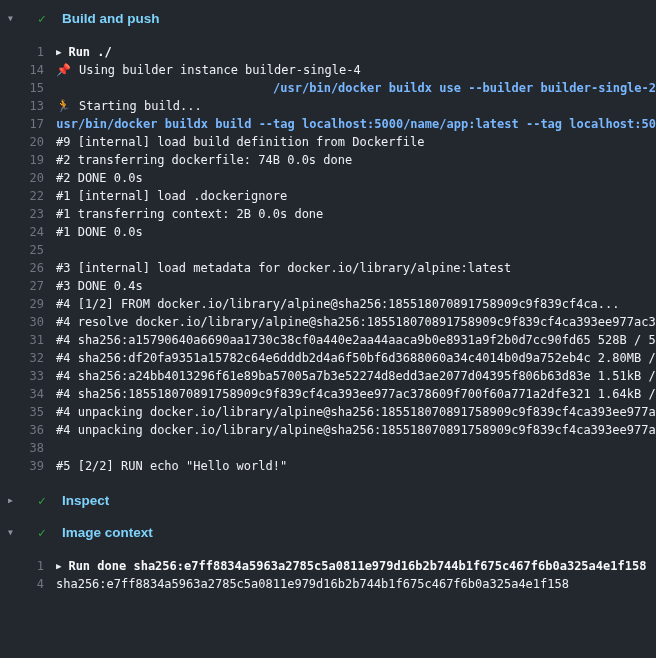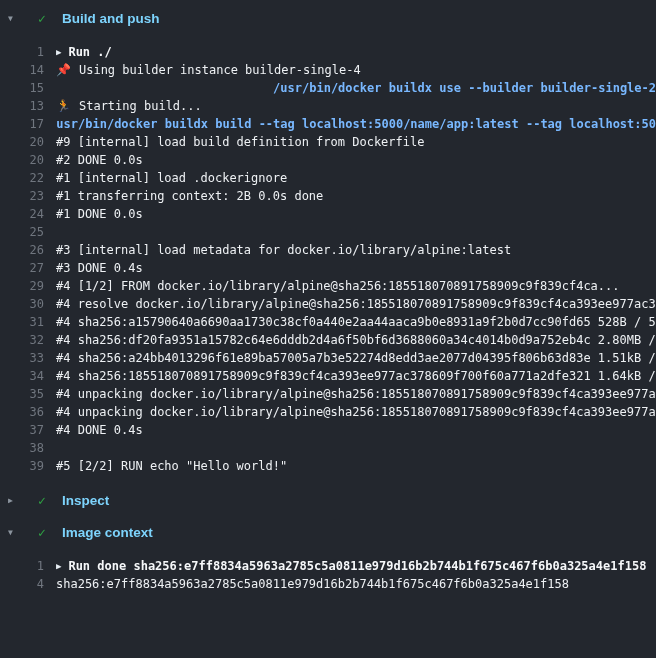--- a/index.html
+++ b/index.html
@@ -112,36 +112,36 @@
         <span class="check-icon">✓</span>
         <span class="section-title">Build and push</span>
       </div>
       <div class="log-lines">
         <div class="log-line group"><span class="line-num">1</span><span class="line-text"><span class="expand-arrow">▶</span><span>Run ./</span></span></div>
         <div class="log-line"><span class="line-num">14</span><span class="line-text"><span class="emoji-icon">📌</span><span>Using builder instance builder-single-4</span></span></div>
         <div class="log-line command"><span class="line-num">15</span><span class="line-text"><span>/usr/bin/docker buildx use --builder builder-single-2</span></span></div>
         <div class="log-line"><span class="line-num">13</span><span class="line-text"><span class="emoji-icon">🏃</span><span>Starting build...</span></span></div>
         <div class="log-line command"><span class="line-num">17</span><span class="line-text"><span>/usr/bin/docker buildx build --tag localhost:5000/name/app:latest --tag localhost:50</span></span></div>
         <div class="log-line"><span class="line-num">20</span><span class="line-text"><span>#9 [internal] load build definition from Dockerfile</span></span></div>
+        <div class="log-line"><span class="line-num">19</span><span class="line-text"><span>#2 transferring dockerfile: 74B 0.0s done</span></span></div>
         <div class="log-line"><span class="line-num">20</span><span class="line-text"><span>#2 DONE 0.0s</span></span></div>
         <div class="log-line"><span class="line-num">22</span><span class="line-text"><span>#1 [internal] load .dockerignore</span></span></div>
         <div class="log-line"><span class="line-num">23</span><span class="line-text"><span>#1 transferring context: 2B 0.0s done</span></span></div>
         <div class="log-line"><span class="line-num">24</span><span class="line-text"><span>#1 DONE 0.0s</span></span></div>
         <div class="log-line"><span class="line-num">25</span><span class="line-text"><span></span></span></div>
         <div class="log-line"><span class="line-num">26</span><span class="line-text"><span>#3 [internal] load metadata for docker.io/library/alpine:latest</span></span></div>
         <div class="log-line"><span class="line-num">27</span><span class="line-text"><span>#3 DONE 0.4s</span></span></div>
         <div class="log-line"><span class="line-num">29</span><span class="line-text"><span>#4 [1/2] FROM docker.io/library/alpine@sha256:185518070891758909c9f839cf4ca...</span></span></div>
         <div class="log-line"><span class="line-num">30</span><span class="line-text"><span>#4 resolve docker.io/library/alpine@sha256:185518070891758909c9f839cf4ca393ee977ac3</span></span></div>
         <div class="log-line"><span class="line-num">31</span><span class="line-text"><span>#4 sha256:a15790640a6690aa1730c38cf0a440e2aa44aaca9b0e8931a9f2b0d7cc90fd65 528B / 5</span></span></div>
         <div class="log-line"><span class="line-num">32</span><span class="line-text"><span>#4 sha256:df20fa9351a15782c64e6dddb2d4a6f50bf6d3688060a34c4014b0d9a752eb4c 2.80MB /</span></span></div>
         <div class="log-line"><span class="line-num">33</span><span class="line-text"><span>#4 sha256:a24bb4013296f61e89ba57005a7b3e52274d8edd3ae2077d04395f806b63d83e 1.51kB /</span></span></div>
         <div class="log-line"><span class="line-num">34</span><span class="line-text"><span>#4 sha256:185518070891758909c9f839cf4ca393ee977ac378609f700f60a771a2dfe321 1.64kB /</span></span></div>
         <div class="log-line"><span class="line-num">35</span><span class="line-text"><span>#4 unpacking docker.io/library/alpine@sha256:185518070891758909c9f839cf4ca393ee977a</span></span></div>
         <div class="log-line"><span class="line-num">36</span><span class="line-text"><span>#4 unpacking docker.io/library/alpine@sha256:185518070891758909c9f839cf4ca393ee977a</span></span></div>
-        <div class="log-line"><span class="line-num">37</span><span class="line-text"><span>#4 DONE 0.4s</span></span></div>
         <div class="log-line"><span class="line-num">38</span><span class="line-text"><span></span></span></div>
         <div class="log-line"><span class="line-num">39</span><span class="line-text"><span>#5 [2/2] RUN echo "Hello world!"</span></span></div>
       </div>
     </div>
     <div class="log-section">
       <div class="section-header gap">
         <span class="toggle-icon">▶</span>
         <span class="check-icon">✓</span>
         <span class="section-title">Inspect</span>
       </div>

